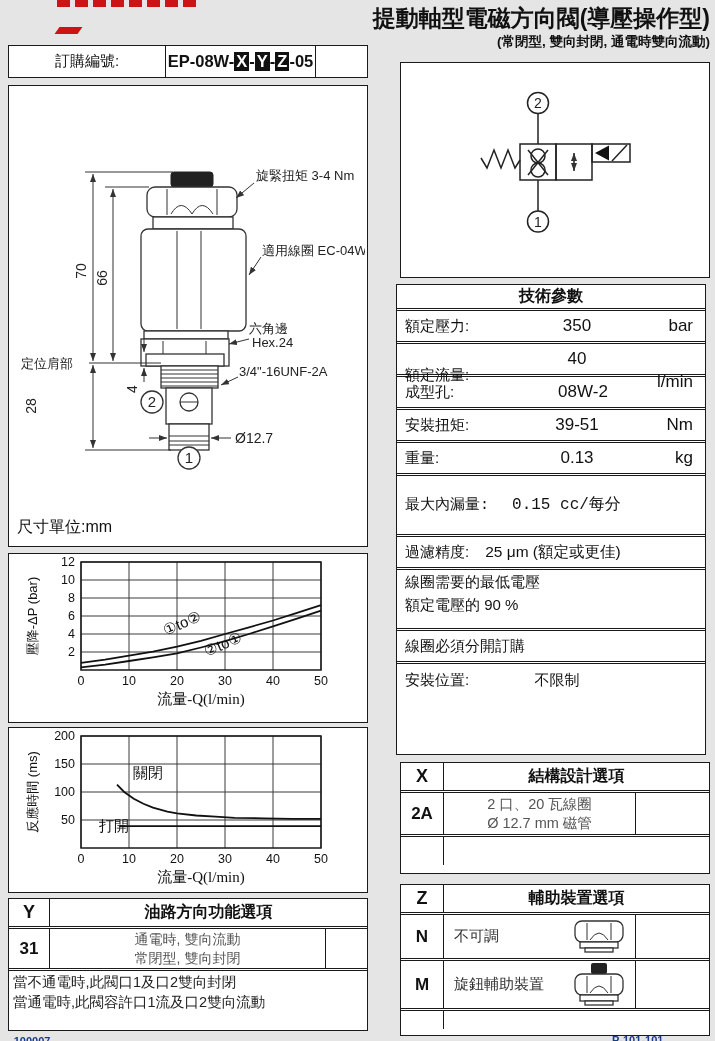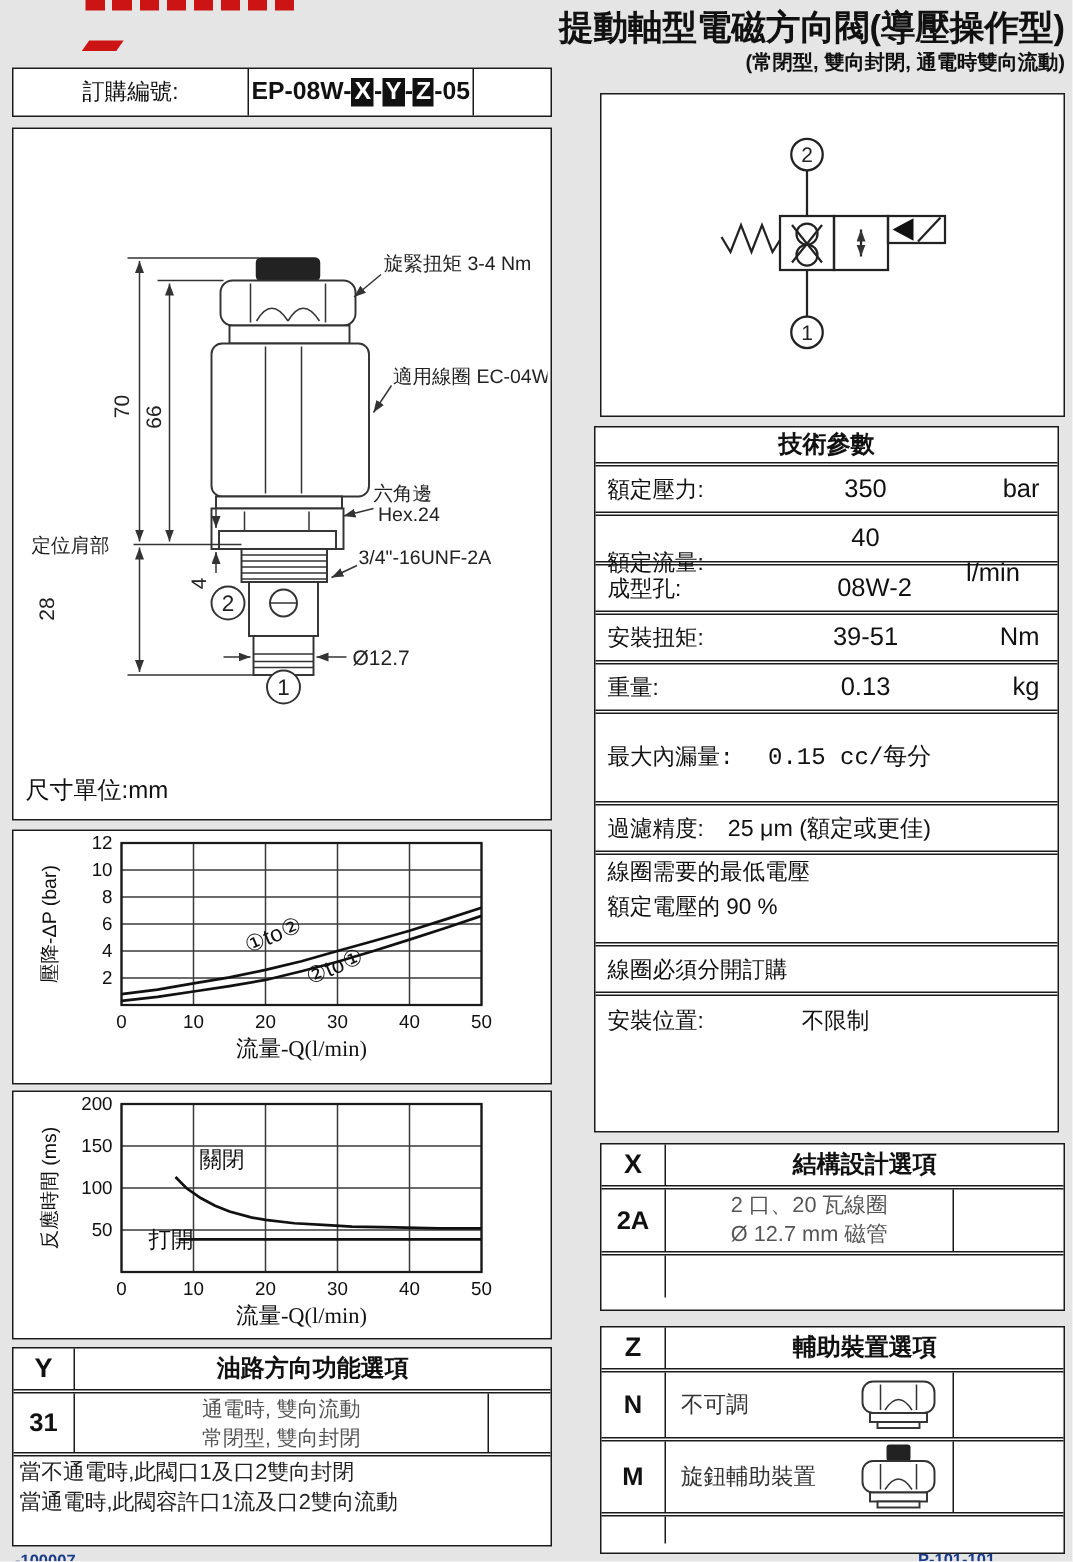--- a/index.html
+++ b/index.html
@@ -259,21 +259,21 @@
       <span>技術參數</span>
     </div>
     <div class="trow dsep" style="height:33px;">
       <span style="width:118px;padding-left:8px;">額定壓力:</span>
       <span style="flex:1;text-align:center;font-size:17px;">350</span>
       <span style="width:62px;text-align:right;padding-right:12px;font-size:17px;">bar</span>
     </div>
     <div class="trow dsep" style="height:33px;">
       <span style="width:118px;padding-left:8px;margin-top:32px;">額定流量:</span>
       <span style="flex:1;text-align:center;font-size:17px;">40</span>
-      <span style="width:62px;text-align:center;padding-right:12px;font-size:17px;margin-top:46px;">l/min</span>
+      <span style="width:62px;text-align:right;padding-right:12px;font-size:17px;margin-top:46px;">l/min</span>
     </div>
     <div class="trow dsep" style="height:33px;">
       <span style="width:118px;padding-left:8px;">成型孔:</span>
       <span style="flex:1;text-align:center;font-size:17px;">08W-2</span>
       <span style="width:62px;"></span>
     </div>
     <div class="trow dsep" style="height:33px;">
       <span style="width:118px;padding-left:8px;">安裝扭矩:</span>
       <span style="flex:1;text-align:center;font-size:17px;">39-51</span>
       <span style="width:62px;text-align:right;padding-right:12px;font-size:17px;">Nm</span>

